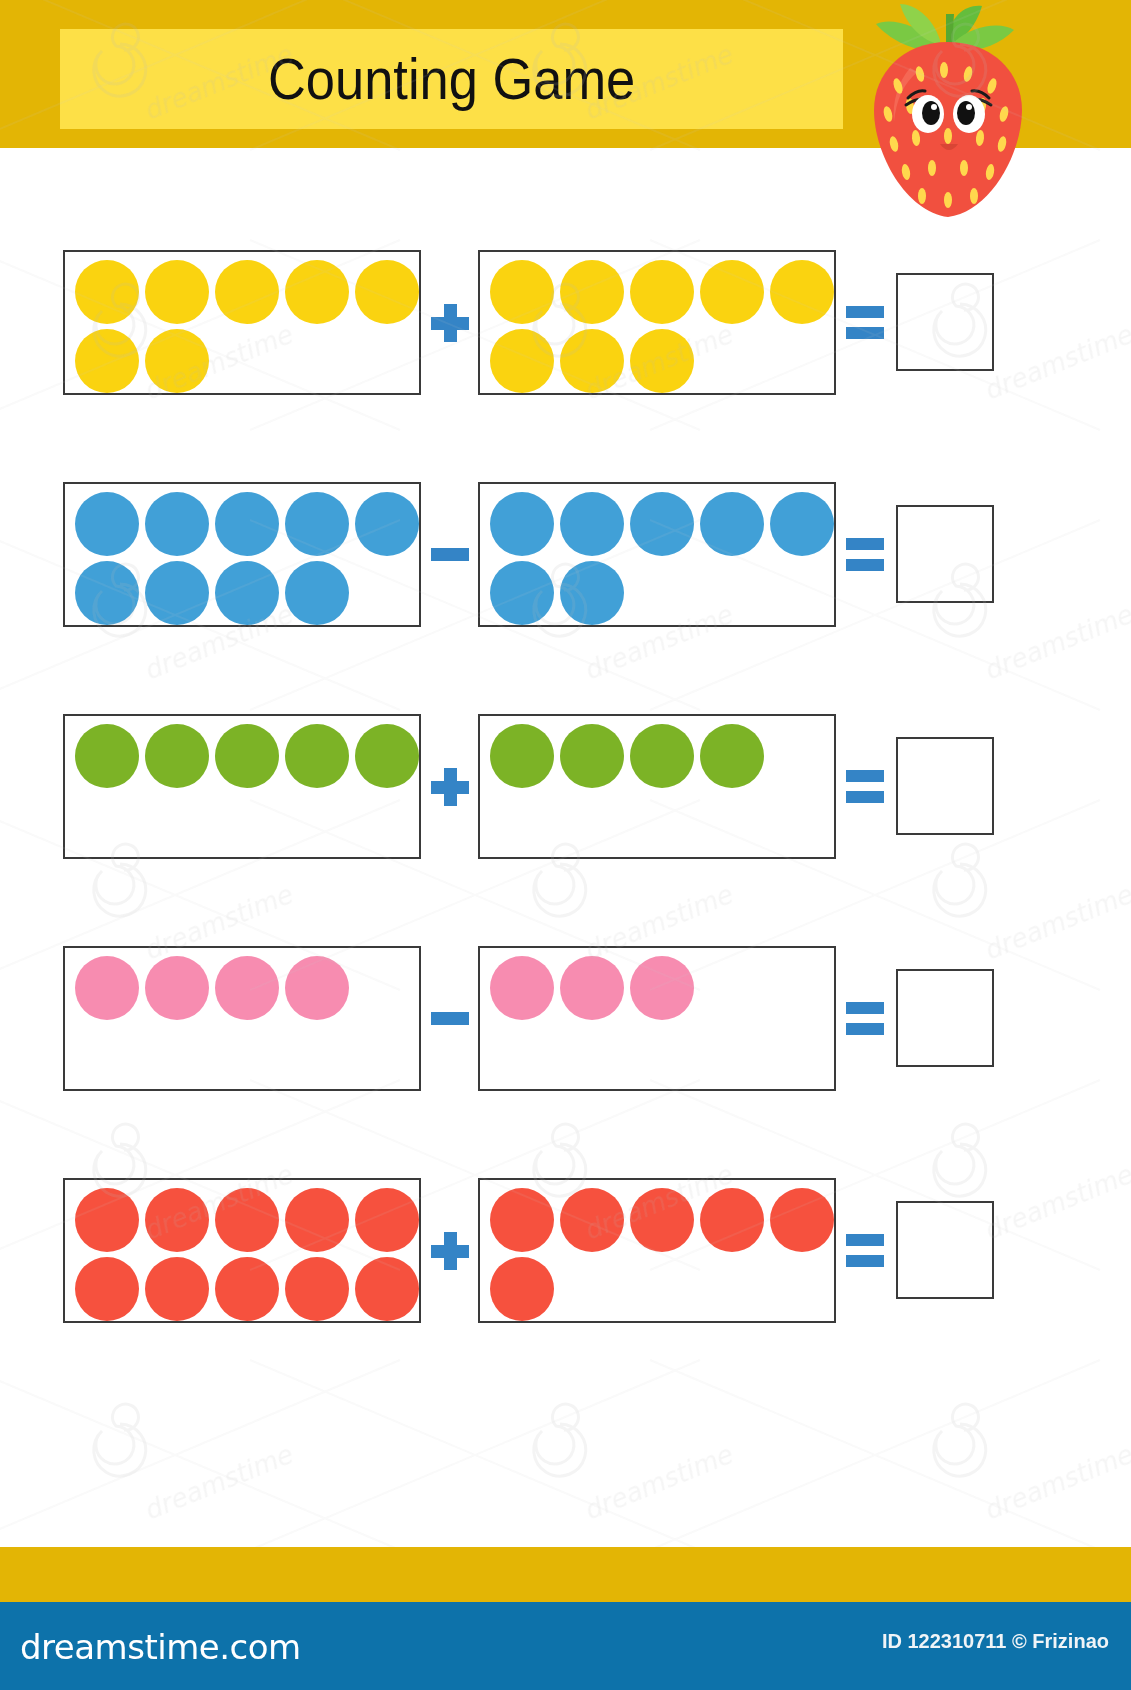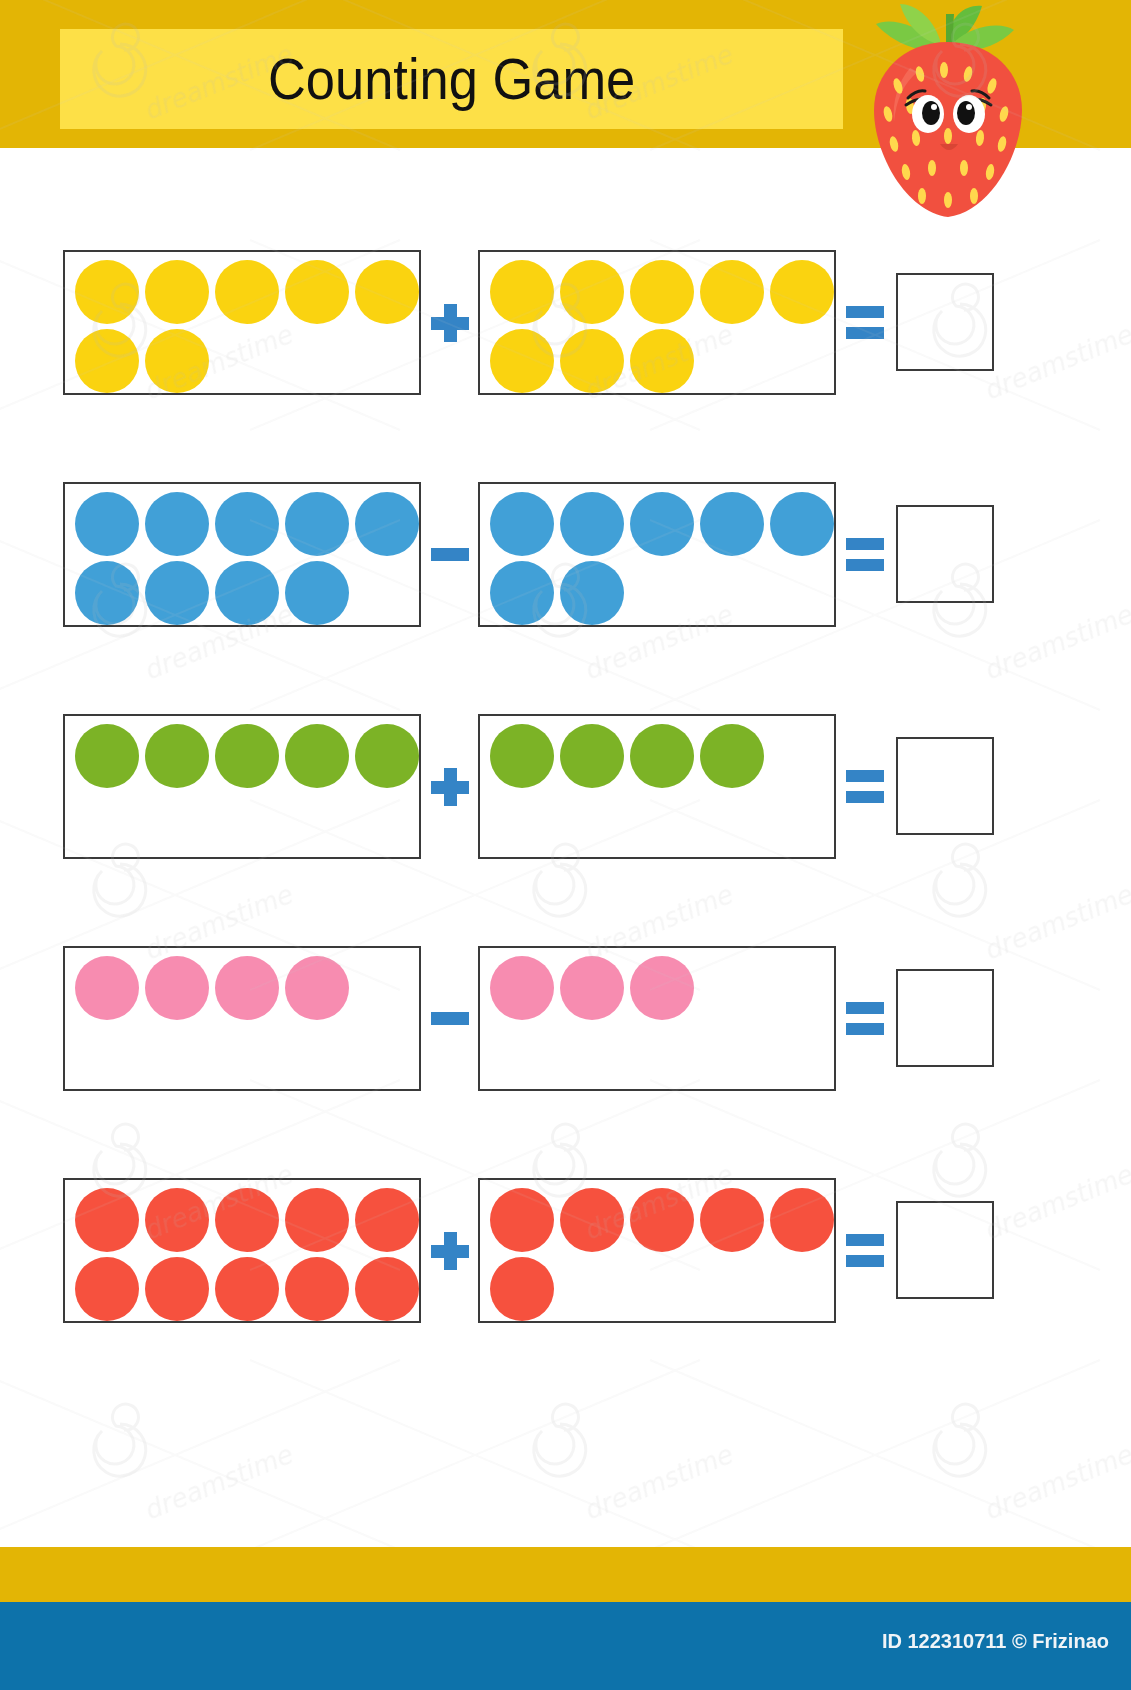--- a/index.html
+++ b/index.html
@@ -540,15 +540,16 @@
         <text x="590" y="1520" transform="rotate(-22 590 1520)">dreamstime</text>
         <text x="990" y="1520" transform="rotate(-22 990 1520)">dreamstime</text>
         <text x="150" y="120" transform="rotate(-22 150 120)">dreamstime</text>
         <text x="590" y="120" transform="rotate(-22 590 120)">dreamstime</text>
       </g>
     </svg>
   </div>
 
   <div class="footer-yellow"></div>
   <div class="footer-blue"></div>
+  <div class="dreamstime-logo">dreamstime.com</div>
   <div class="credit-text">ID 122310711 © Frizinao</div>
 
 </div>
 
 </body></html>

